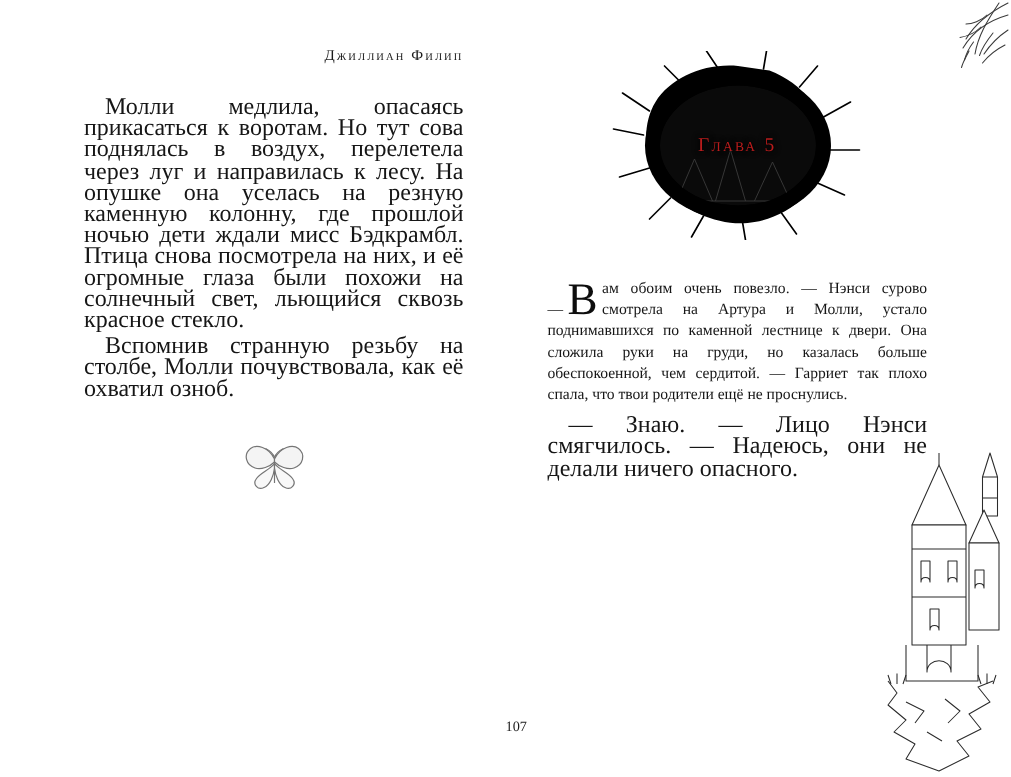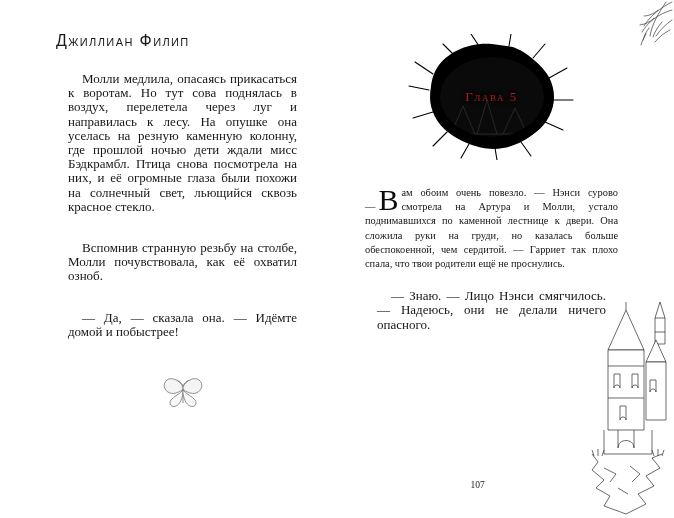--- a/index.html
+++ b/index.html
@@ -28,33 +28,33 @@
   }
   .page-left {
     padding: 26px 28px 20px 56px;
   }
   .page-right {
     padding: 26px 56px 20px 28px;
   }
 
   
   .running-head {
-    text-align: left;
+    text-align: right;
     font-variant: small-caps;
-    font-size: 16px;
+    font-size: 10px;
     letter-spacing: 1.4px;
     color: #1b1b1b;
     margin: 6px 0 22px 0;
-    font-family: Liberation Sans, sans-serif;
+    font-family: Liberation Serif, serif;
   }
 
   
   .body-text p {
-    margin: 12px;
-    font-size: 13px;
+    margin: 0;
+    font-size: 16px;
     line-height: 14.2px;
     text-align: justify;
     text-indent: 14px;
     hyphens: none;
     color: #161616;
     font-family: Liberation Serif, serif;
   }
   .body-text p.dash {
     text-indent: 14px;
   }
@@ -123,21 +123,20 @@
     padding: 1px 3px 0 0;
     color: #0d0d0d;
   }
 
   
   .folio {
     position: absolute;
     bottom: 28px;
     left: 0;
     right: 56px;
-    text-align: center;
     font-size: 9.5px;
     color: #1b1b1b;
   }
 
   
   .deco-top-right {
     position: absolute;
     top: 0;
     right: 0;
     width: 120px;
@@ -161,21 +160,20 @@
 
   <div class="page page-left">
 
     <div class="running-head">Джиллиан Филип</div>
 
     <div class="body-text">
       <p>Молли медлила, опасаясь прикасаться к воротам. Но тут сова поднялась в воздух, перелетела через луг и направилась к лесу. На опушке она уселась на резную каменную колонну, где прошлой ночью дети ждали мисс Бэдкрамбл. Птица снова посмотрела на них, и её огромные глаза были похожи на солнечный свет, льющийся сквозь красное стекло.</p>
       <div class="para-gap"></div>
       <p>Вспомнив странную резьбу на столбе, Молли почувствовала, как её охватил озноб.</p>
       <div class="para-gap"></div>
-      <p class="dash">— Да, — сказала она. — Идёмте домой и побыстрее!</p>
       <div class="para-gap"></div>
     </div>
 
     <div class="ornament">
       <svg viewBox="0 0 46 34" xmlns="http://www.w3.org/2000/svg">
         <g fill="none" stroke="#5d5d5d" stroke-width="0.8">
           <path d="M23 10 C23 14 23 22 23 27"></path>
           <path d="M23 11 C19 3 11 1 7 4 C2 8 4 15 10 17 C14 18.5 20 16 23 13 Z" fill="#f3f3f3"></path>
           <path d="M23 11 C27 3 35 1 39 4 C44 8 42 15 36 17 C32 18.5 26 16 23 13 Z" fill="#f3f3f3"></path>
           <path d="M23 14 C20 18 14 20 11 24 C8 28 12 32 16 30 C20 28.5 22.5 22 23 17 Z" fill="#f7f7f7"></path>

